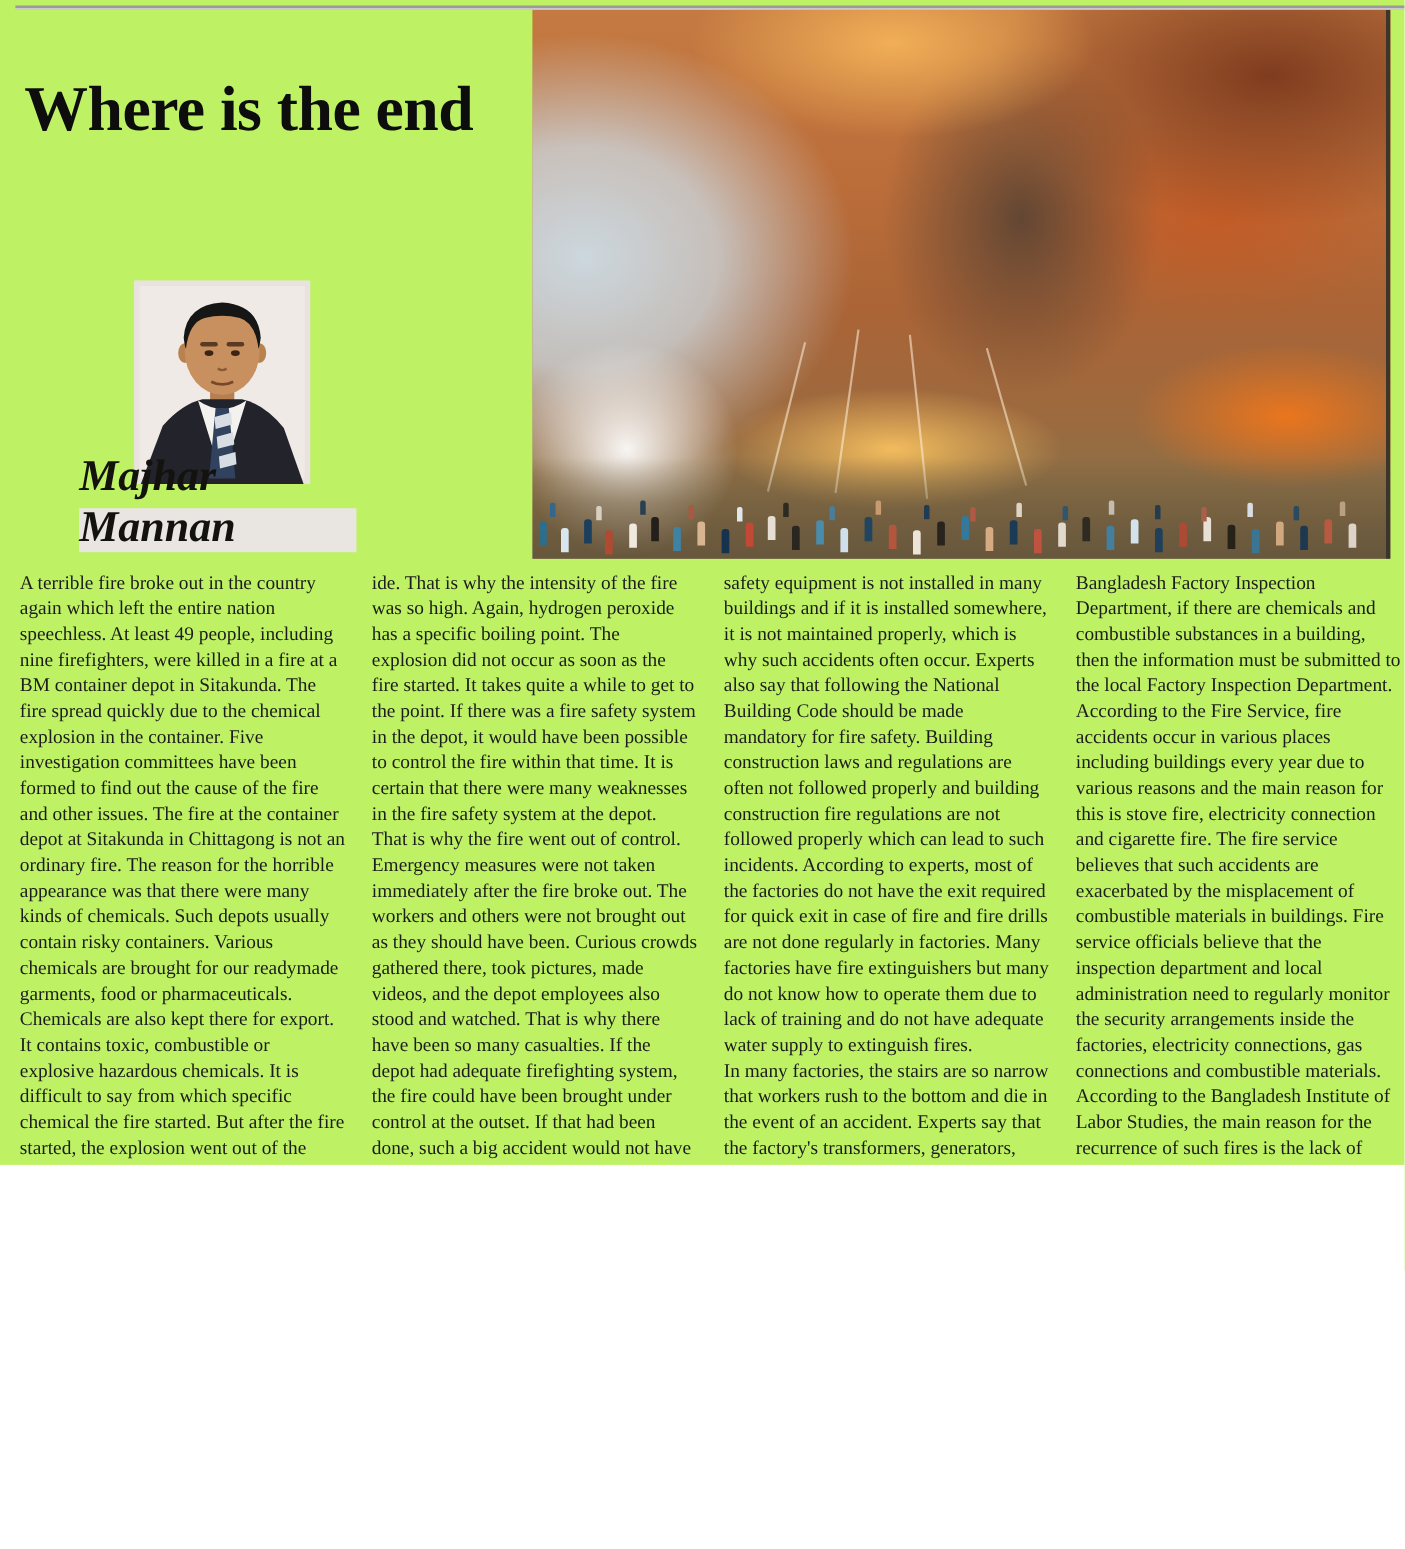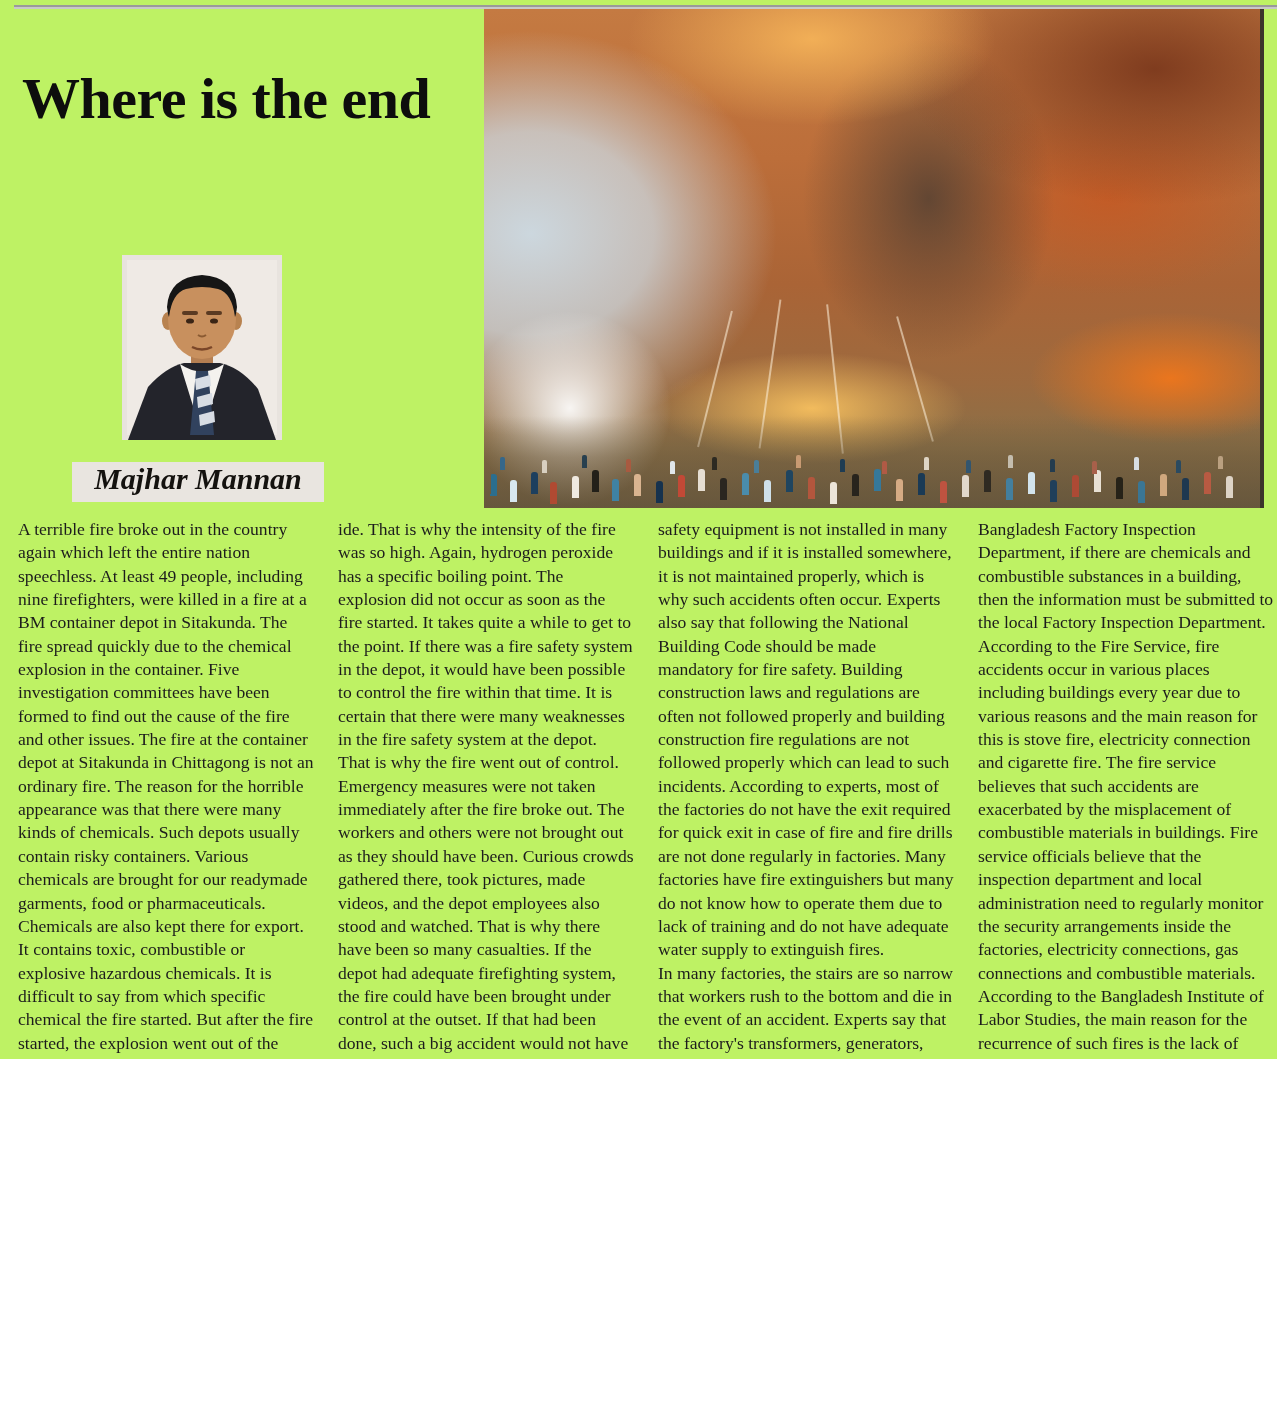--- a/index.html
+++ b/index.html
@@ -23,22 +23,22 @@
   .portrait {
     position:absolute; left:122px; top:255px; width:160px; height:185px;
     background:#e8e3de;
   }
   .portrait svg { display:block; }
 
   
   .author-strip {
     position:absolute; left:72px; top:462px; width:252px; height:40px;
     background:var(--author_strip_bg,#e9e5e0);
-    display:flex; align-items:flex-start; justify-content:center;
-    font-size:30px; font-weight:700; font-style:italic; color:#14120f;
+    display:flex; align-items:flex-end; justify-content:center;
+    font-size:40px; font-weight:700; font-style:italic; color:#14120f;
   }
 
   
   .fire-photo {
     position:absolute; left:484px; top:9px; width:780px; height:499px;
     overflow:hidden;
     background:
       radial-gradient(ellipse 20% 30% at 11% 80%, rgba(255,255,255,0.92), rgba(255,255,255,0) 65%),
       radial-gradient(ellipse 45% 58% at 6% 45%, #ccd7de 0%, rgba(204,215,222,0.78) 35%, rgba(204,215,222,0) 70%),
       radial-gradient(ellipse 38% 28% at 42% 6%, rgba(244,178,88,0.95), rgba(244,178,88,0) 62%),

